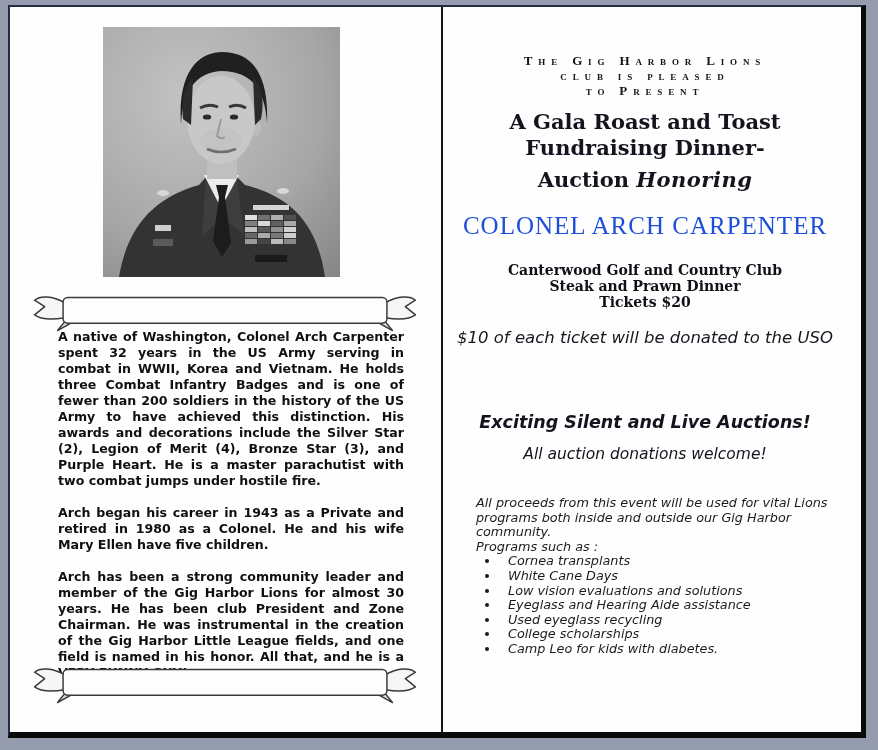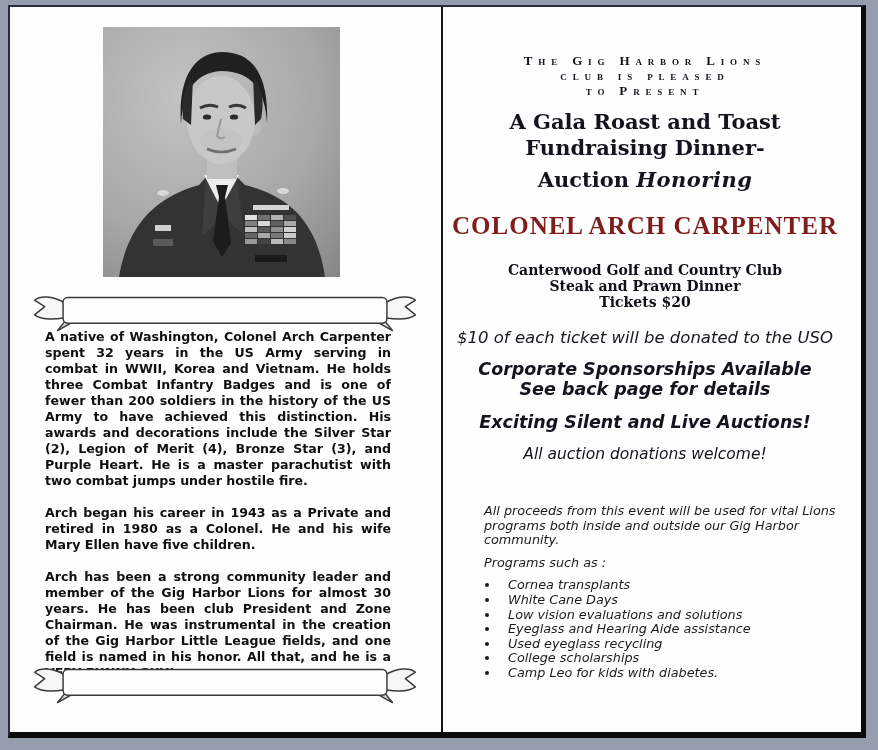--- a/index.html
+++ b/index.html
@@ -11,41 +11,41 @@
   .page-left{left:0;width:431px;}
   .page-right{left:433px;width:404px;}
 
   
   .photo{position:absolute;left:93px;top:20px;width:237px;height:250px;}
   .photo svg{display:block;width:100%;height:100%;}
   .ribbon{position:absolute;left:9px;width:412px;height:46px;}
   .ribbon svg{display:block;width:100%;height:100%;}
   .ribbon-top{top:284px;}
   .ribbon-bottom{top:656px;}
-  .bio{position:absolute;left:35px;top:322px;width:346px;color:#101010;
+  .bio{position:absolute;left:48px;top:322px;width:346px;color:#101010;
        font:bold 12.6px/16px "DejaVu Sans",sans-serif;text-align:justify;}
   .bio p{margin:0 0 16px 0;}
 
   
   .rp-block{position:absolute;left:0;width:100%;text-align:center;color:#14141e;}
   .presented{top:46px;font-family:"Liberation Serif",serif;font-weight:bold;font-size:13px;
              line-height:15px;font-variant:small-caps;letter-spacing:0.45em;}
   .gala{top:102px;font-family:"DejaVu Serif",serif;font-weight:bold;font-size:21px;line-height:26px;}
   .auction-line{top:160px;font-family:"DejaVu Serif",serif;font-weight:bold;font-size:21px;}
   .script{font-style:italic;letter-spacing:0.5px;}
-  .honoree{top:205px;font-family:"Liberation Serif",serif;font-weight:700;font-size:25px;
-           letter-spacing:1px;color:#7f1d1d;}
+  .honoree{top:205px;font-family:"Liberation Serif",serif;font-weight:400;font-size:25px;
+           letter-spacing:1px;color:#1d4ed8;}
   .details{top:255px;font-family:"DejaVu Serif",serif;font-weight:bold;font-size:14px;line-height:16px;color:#101018;}
   .uso{top:321px;font-style:italic;font-size:16.5px;color:#17171f;}
   .sponsor{top:352px;font-style:italic;font-weight:bold;font-size:17.5px;line-height:20px;}
   .auctions{top:405px;font-style:italic;font-weight:bold;font-size:17.5px;}
   .welcome{top:438px;font-style:italic;font-size:15.5px;}
   .proceeds-block{top:489px;left:33px;width:370px;text-align:left;font-style:italic;
                   font-size:12.8px;line-height:14.6px;color:#1b1b1b;}
-  .proceeds-block p{margin:8px;}
+  .proceeds-block p{margin:0;}
   .programs-intro{margin-top:2px;}
   ul.programs{margin:0 0 0 24px;padding:0;list-style:disc outside;}
   ul.programs li{margin:0;padding-left:8px;line-height:14.6px;}
 </style>
 </head>
 <body>
 
 <div class="doc">
 
   <section class="page page-left">
@@ -171,24 +171,20 @@
     <div class="rp-block honoree">COLONEL ARCH CARPENTER</div>
 
     <div class="rp-block details">
       <div>Canterwood Golf and Country Club</div>
       <div>Steak and Prawn Dinner</div>
       <div>Tickets $20</div>
     </div>
 
     <div class="rp-block uso">$10 of each ticket will be donated to the USO</div>
 
-    <div class="rp-block sponsor">
-      <div>Corporate Sponsorships Available</div>
-      <div>See back page for details</div>
-    </div>
 
     <div class="rp-block auctions">Exciting Silent and Live Auctions!</div>
 
     <div class="rp-block welcome">All auction donations welcome!</div>
 
     <div class="rp-block proceeds-block">
       <p>All proceeds from this event will be used for vital Lions programs both inside and outside our Gig Harbor community.</p>
       <p class="programs-intro">Programs such as :</p>
       <ul class="programs">
         <li>Cornea transplants</li>

